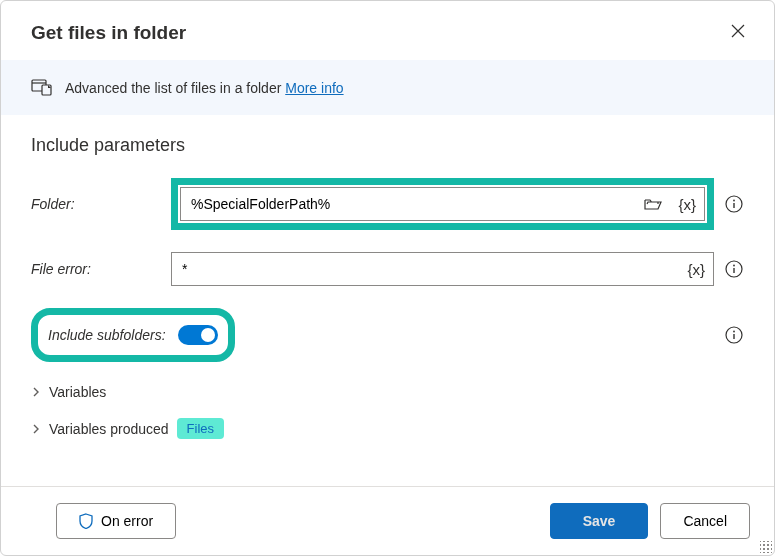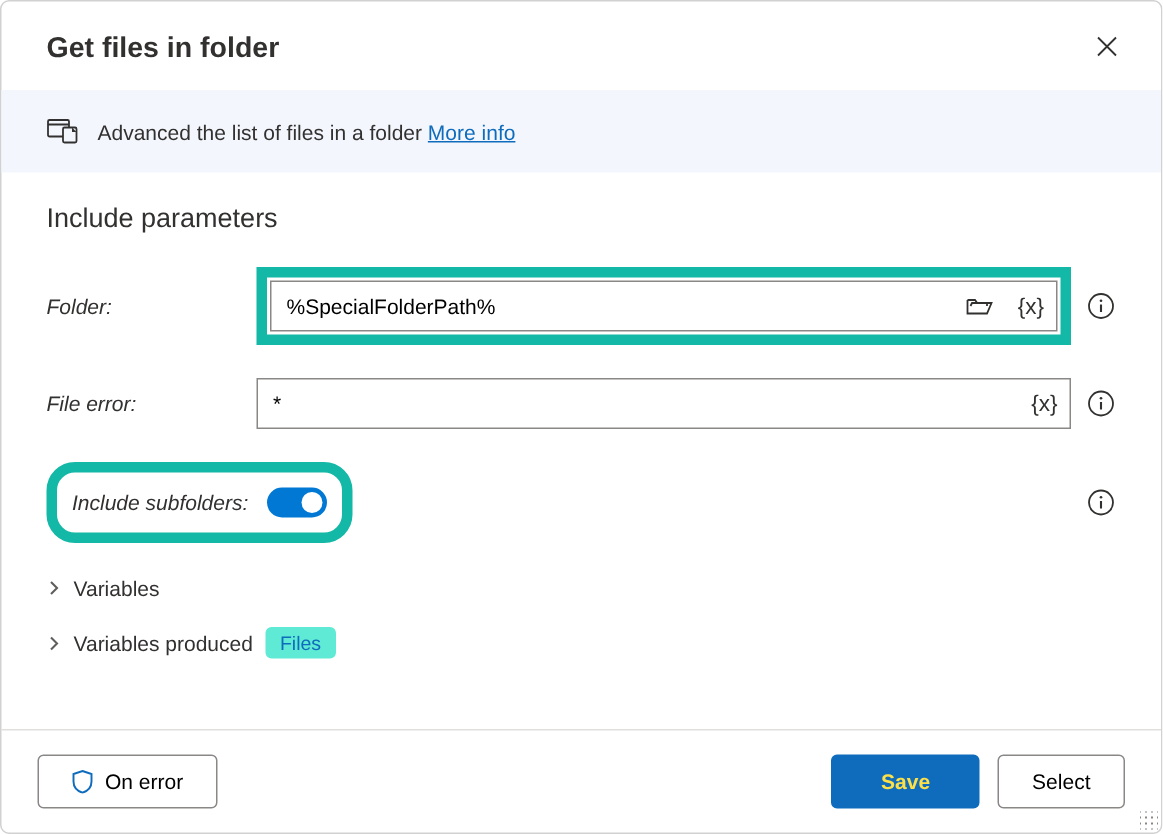--- a/index.html
+++ b/index.html
@@ -73,24 +73,24 @@
 .footer {
   border-top: 1px solid #e1dfdd;
   padding: 16px 24px;
   display: flex; align-items: center;
 }
 .footer-left { flex: 1; }
 .btn {
   height: 36px; padding: 0 22px;
   font-size: 14px; border-radius: 4px;
   border: 1px solid #8a8886; background: #fff; cursor: pointer;
-  display: inline-flex; align-items: center; gap: 8px;
+  display: inline-flex; align-items: center; gap: 8px; margin-left: 31px;
 }
 .btn-primary {
-  background: #0f6cbd; border-color: #0f6cbd; color: #fde047;
+  background: #0f6cbd; border-color: #0f6cbd; color: #e5e5e5;
   font-weight: 600; padding: 0 32px;
 }
 .btn + .btn { margin-left: 12px; }
 
 .resize-grip {
   position: absolute; right: 2px; bottom: 2px;
   width: 12px; height: 12px;
   background-image: radial-gradient(circle, #8a8886 1px, transparent 1px);
   background-size: 4px 4px;
   background-position: 2px 2px;
@@ -215,18 +215,18 @@
         <svg width="14" height="16" viewBox="0 0 14 16">
             <path d="M7 1 L13 3 V8 C13 12 10 14.5 7 15.5 C4 14.5 1 12 1 8 V3 Z" fill="none" stroke="#0f6cbd" stroke-width="1.3"></path>
           </svg>
         <span>On error</span>
       </button>
     </div>
     <button class="btn btn-primary">
       <span>Save</span>
     </button>
     <button class="btn">
-      <span>Select</span>
+      <span>Cancel</span>
     </button>
   </div>
 
   <div class="resize-grip"></div>
 </div>
 
 </body></html>

